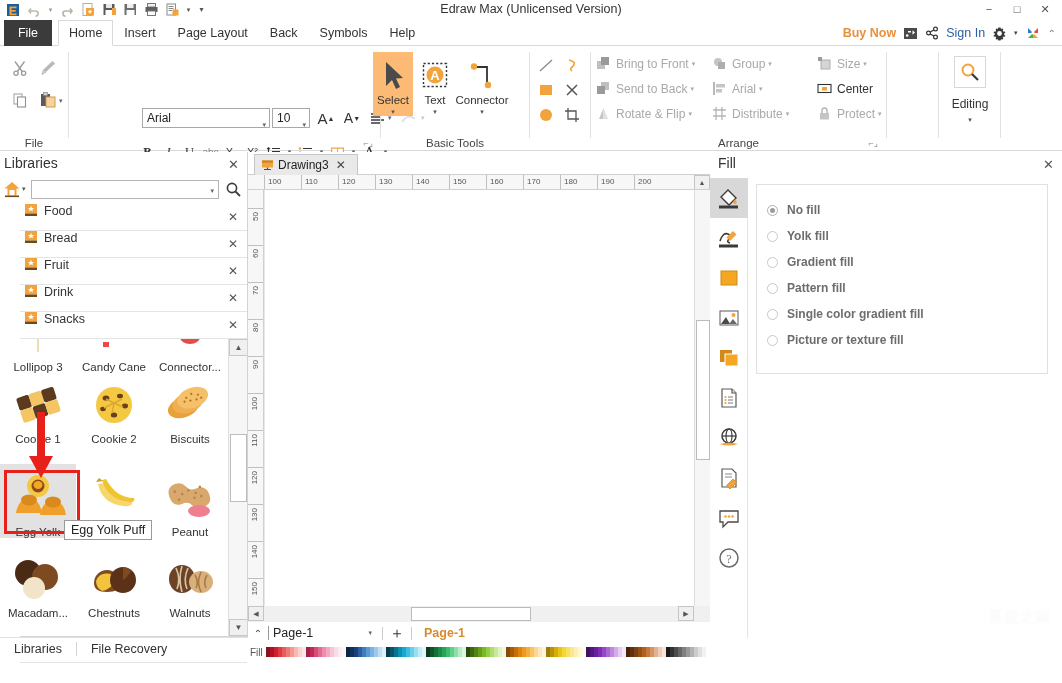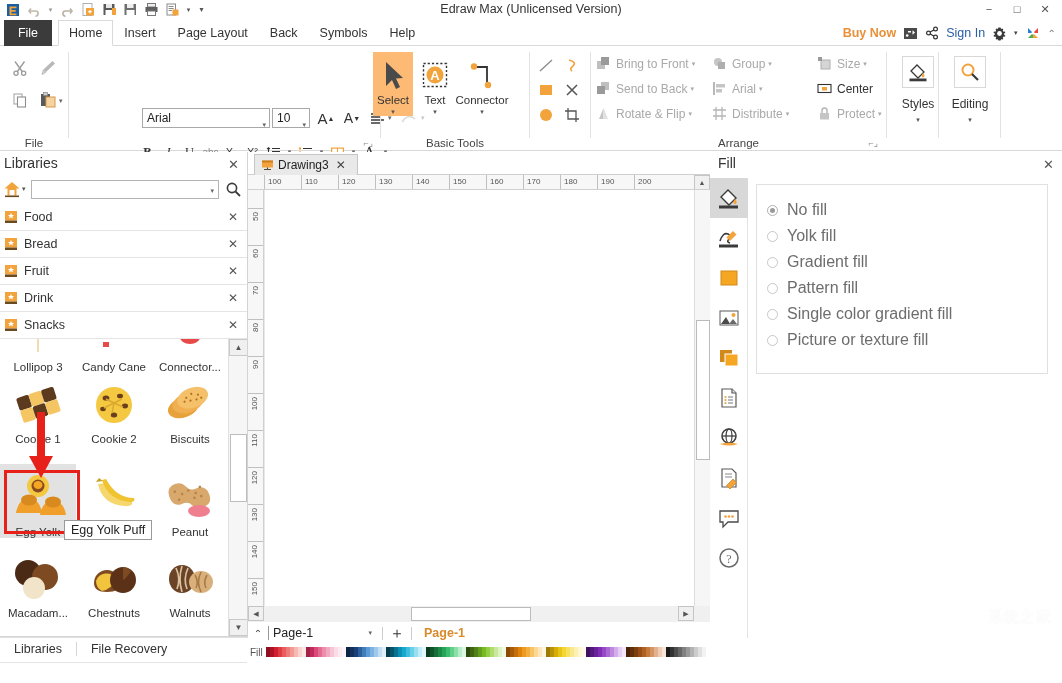--- a/index.html
+++ b/index.html
@@ -105,21 +105,21 @@
   .home-ic { position:absolute; left:3px; top:2px; display:flex; align-items:center; cursor:pointer; }
   .search-box {
     position:absolute; left:31px; top:2px; width:188px; height:19px;
     border:1px solid #b4b4b4; background:#fff;
   }
   .search-box .cbx-arrow { right:4px; top:6px; }
   .search-ic { position:absolute; left:225px; top:3px; cursor:pointer; }
 
   .cat-row {
     position:relative; height:27px; border-bottom:1px solid #e4e4e4; cursor:pointer;
-    display:flex; align-items:center;
+    display:flex; align-items:flex-start;margin-left:20px;
   }
   .cat-star { width:12px; height:12px; margin-left:5px; margin-right:7px; flex:none; }
   .cat-name { font-size:12.5px; color:#333; }
   .cat-x { position:absolute; right:9px; top:6px; font-size:12px; color:#555; cursor:pointer; }
 
   .shape-grid { position:relative; height:297px; overflow:hidden; background:#fff; }
   .shape-scroll { position:absolute; left:0; top:0; width:228px; }
   .sh-cell { position:absolute; width:76px; text-align:center; cursor:pointer; }
   .sh-ico { height:56px; display:flex; align-items:center; justify-content:center; }
   .sh-lab { font-size:11.5px; color:#333; white-space:nowrap; overflow:hidden; }
@@ -202,21 +202,21 @@
   .radio-row { display:flex; align-items:center; height:26px; cursor:pointer; }
   .radio {
     width:11px; height:11px; border-radius:50%; border:1px solid #c8c8c8;
     margin-right:9px; flex:none; background:#fff; position:relative;
   }
   .radio.on { border-color:#b0b0b0; }
   .radio.on::after {
     content:""; position:absolute; left:2px; top:2px; width:5px; height:5px;
     border-radius:50%; background:#9a9a9a;
   }
-  .radio-lab { font-size:16px; color:#6d6d6d; }
+  .radio-lab { font-size:12px; color:#6d6d6d;font-weight:bold; }
 
   .watermark {
     position:absolute; right:10px; top:608px; font-size:15px;
     color:rgba(255,255,255,0.85); font-weight:bold; letter-spacing:1px;
     text-shadow:0 0 1px rgba(0,0,0,0.06); pointer-events:none; user-select:none;
   }
 </style>
 </head>
 <body>
 
@@ -607,31 +607,20 @@
         </span>
         <span>Protect</span>
         <span class="ar-dd">▾</span>
       </div>
 
       <div class="glabel">Arrange</div>
       <div class="dialog-launcher" style="right:8px">⌐⌟</div>
     </div>
     <div class="rsep" style="left:886px"></div>
 
-    <div class="big-btn" style="left:888px;top:4px">
-      <div class="bb-ico">
-        <svg width="22" height="22" viewBox="0 0 22 22">
-            <path d="M4 10 L10 4 L17 11 L11 17 z" fill="#fff" stroke="#3a3a3a" stroke-width="1.3"></path>
-            <path d="M16 12 q3 3.5 0 4.5 q-3 -1 0 -4.5" fill="#f2a33c"></path>
-            <rect x="2.5" y="17.5" width="17" height="2.8" fill="#3a3a3a"></rect>
-          </svg>
-      </div>
-      <div class="bb-lab">Styles</div>
-      <div class="bb-arr">▾</div>
-    </div>
     <div class="rsep" style="left:938px"></div>
 
     <div class="big-btn" style="left:940px;top:4px">
       <div class="bb-ico">
         <svg width="22" height="22" viewBox="0 0 22 22">
             <circle cx="9" cy="9" r="5.5" fill="none" stroke="#f2a33c" stroke-width="2"></circle>
             <path d="M13 13 L19 19" stroke="#3a3a3a" stroke-width="2.2"></path>
           </svg>
       </div>
       <div class="bb-lab">Editing</div>

